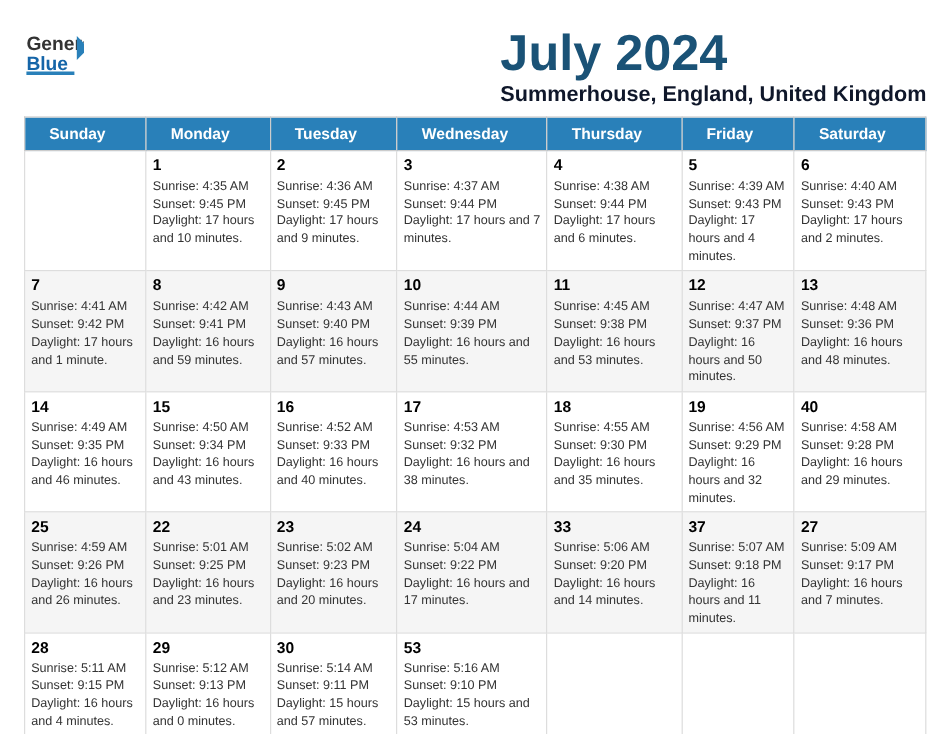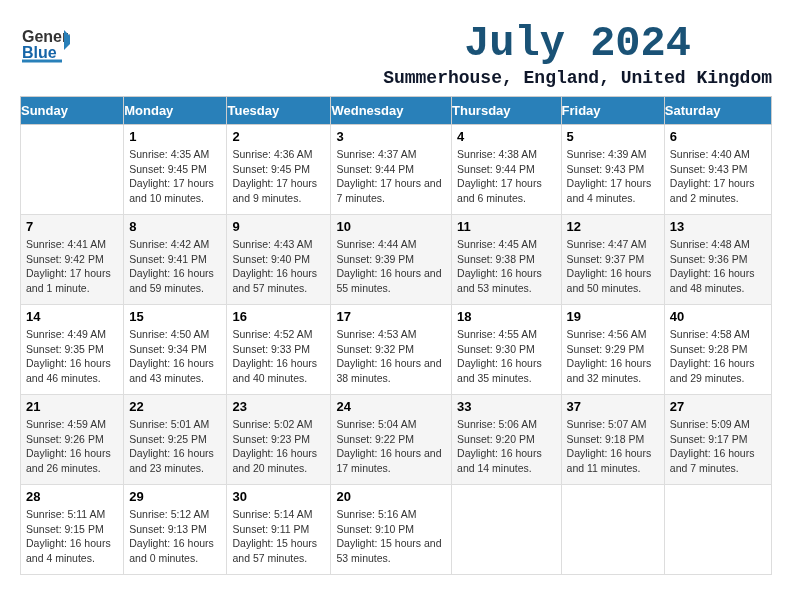--- a/index.html
+++ b/index.html
@@ -10,22 +10,21 @@
       min-height: 612px;
       padding: 20px;
     }
     .header {
       display: flex;
       justify-content: space-between;
       align-items: flex-start;
       margin-bottom: 8px;
     }
     .title-block {
-      text-align: center;
-      font-family: Liberation Mono, monospace;
+      text-align: left;
     }
     .main-title {
       font-size: 42px;
       font-weight: bold;
       color: #1a5276;
     }
     .subtitle {
       font-size: 18px;
       color: #0f172a;
       font-weight: bold;
@@ -33,21 +32,21 @@
     table {
       width: 100%;
       border-collapse: collapse;
       font-size: 11px;
     }
     thead tr {
       background: #2980b9;
       color: white;
     }
     thead th {
-      padding: 6px 0;
+      padding: 6px 20px;
       text-align: left;
       font-size: 13px;
       font-weight: bold;
       border: 1px solid #ccc;
     }
     tbody tr {
       vertical-align: top;
     }
     tbody tr:nth-child(odd) {
       background: #fff;
@@ -251,21 +250,21 @@
         <td>
           <span class="date-num">40</span>
           <div class="cell-content">Sunrise: 4:58 AM
 Sunset: 9:28 PM
 Daylight: 16 hours
 and 29 minutes.</div>
         </td>
       </tr>
       <tr>
         <td>
-          <span class="date-num">21</span>
+          <span class="date-num">25</span>
           <div class="cell-content">Sunrise: 4:59 AM
 Sunset: 9:26 PM
 Daylight: 16 hours
 and 26 minutes.</div>
         </td>
         <td>
           <span class="date-num">22</span>
           <div class="cell-content">Sunrise: 5:01 AM
 Sunset: 9:25 PM
 Daylight: 16 hours
@@ -323,21 +322,21 @@
 and 0 minutes.</div>
         </td>
         <td>
           <span class="date-num">30</span>
           <div class="cell-content">Sunrise: 5:14 AM
 Sunset: 9:11 PM
 Daylight: 15 hours
 and 57 minutes.</div>
         </td>
         <td>
-          <span class="date-num">20</span>
+          <span class="date-num">53</span>
           <div class="cell-content">Sunrise: 5:16 AM
 Sunset: 9:10 PM
 Daylight: 15 hours
 and 53 minutes.</div>
         </td>
         <td></td>
         <td></td>
         <td></td>
       </tr>
     </tbody>

